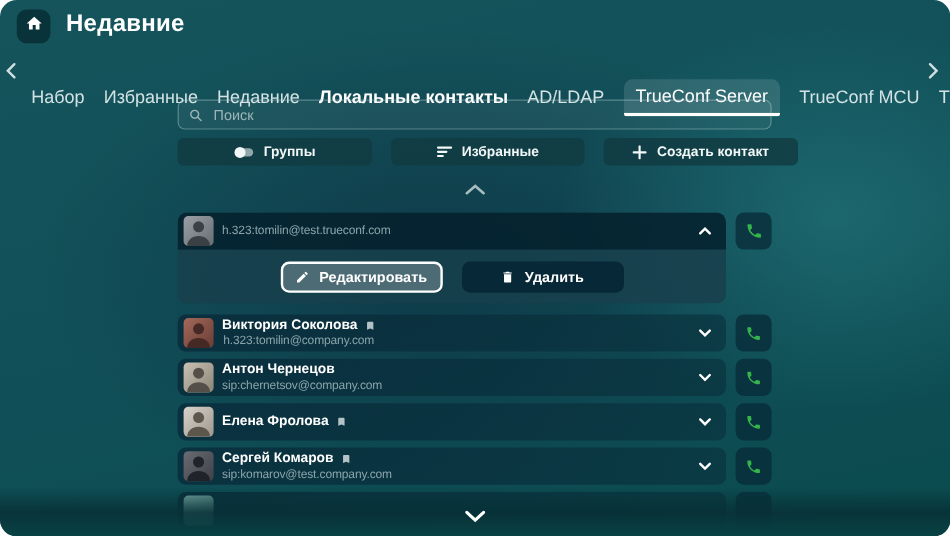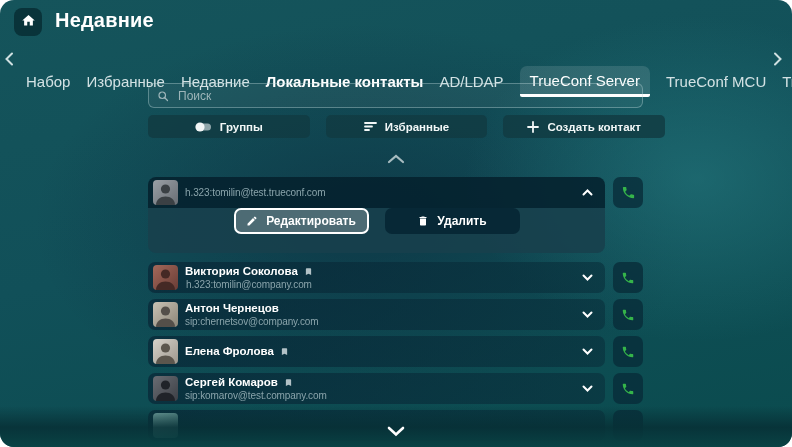--- a/index.html
+++ b/index.html
@@ -31,21 +31,21 @@
   
   .toolbar{position:absolute;left:148px;top:115px;width:517px;height:23px;display:flex;gap:16px;}
   .tbtn{flex:1;height:23px;border-radius:5px;background:rgba(17,58,66,0.82);display:flex;align-items:center;
     justify-content:center;gap:8px;font-size:11.5px;font-weight:600;color:#f2f7f7;cursor:pointer;}
   
   .scroll-up{position:absolute;left:387px;top:150px;cursor:pointer;}
   .scroll-down{position:absolute;left:387px;bottom:6px;cursor:pointer;}
   
   .card{position:absolute;left:148px;top:177px;width:457px;height:76px;border-radius:8px;overflow:hidden;}
   .card-head{height:31px;background:rgba(4,33,46,0.88);display:flex;align-items:center;padding:0 0 0 5px;position:relative;}
-  .card-body{height:45px;background:rgba(24,64,76,0.88);display:flex;align-items:flex-start;justify-content:center;gap:16px;}
+  .card-body{height:45px;background:rgba(24,64,76,0.88);display:flex;align-items:center;justify-content:center;gap:16px;}
   .avatar{width:25px;height:25px;border-radius:4px;flex:0 0 25px;overflow:hidden;position:relative;}
   .avatar svg{position:absolute;left:0;top:0;}
   .a-nik{background:linear-gradient(135deg,#9aa0a6,#686d73);}
   .a-vik{background:linear-gradient(135deg,#a4685a,#693d36);}
   .a-ant{background:linear-gradient(135deg,#c9c2b4,#8b8577);}
   .a-ele{background:linear-gradient(135deg,#d8d3cb,#9d978d);}
   .a-ser{background:linear-gradient(135deg,#696c73,#3d4046);}
   .a-par{background:linear-gradient(135deg,#7fb0ac,#4e7f7c);}
   .c-text{margin-left:7px;display:flex;flex-direction:column;justify-content:center;gap:1px;min-width:0;}
   .c-name{font-size:11.5px;font-weight:bold;color:#fff;display:flex;align-items:center;gap:6px;line-height:13px;white-space:nowrap;}

